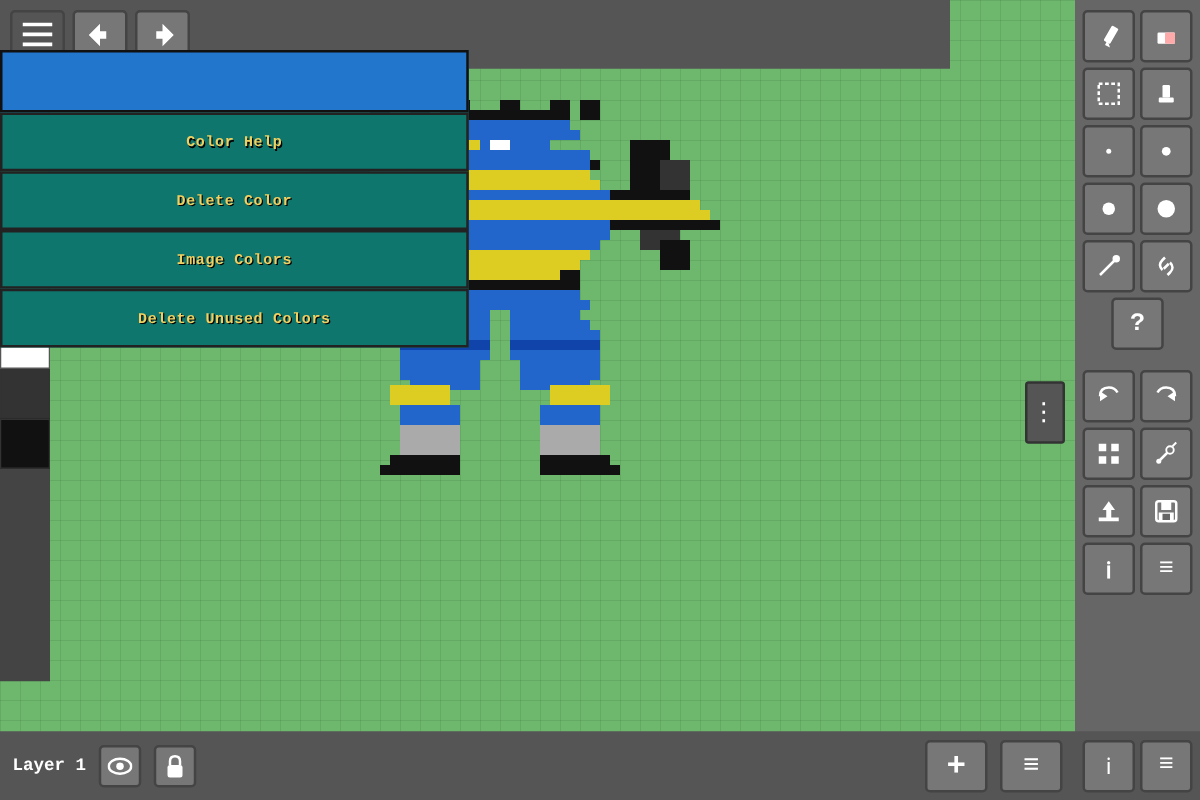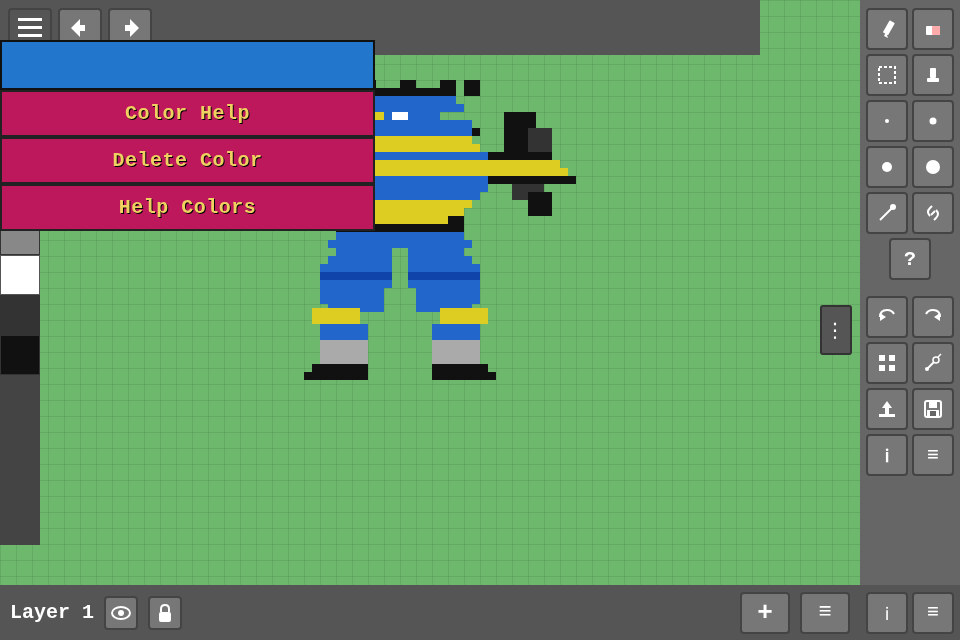--- a/index.html
+++ b/index.html
@@ -107,21 +107,21 @@
       justify-content: center;
       cursor: pointer;
       color: white;
       font-size: 14px;
       letter-spacing: 1px;
       writing-mode: vertical-rl;
     }
 
     .layer-label {
       color: white;
-      font-size: 20px;
+      font-size: 14px;
       font-weight: bold;
       font-family: 'Courier New', monospace;
     }
 
     .layer-icon-btn {
       width: 34px;
       height: 34px;
       background: #777;
       border: 2px solid #444;
       border-radius: 4px;
@@ -164,29 +164,29 @@
     }
 
     .menu-header {
       background: #2277cc;
       height: 50px;
       border: 2px solid #111;
     }
 
     .menu-item {
       height: 47px;
-      background: #be185d;
+      background: #0f766e;
       border: 2px solid #222;
       display: flex;
       align-items: center;
       justify-content: center;
       cursor: pointer;
       color: #f0d060;
       font-family: 'Courier New', Courier, monospace;
-      font-size: 20px;
+      font-size: 12px;
       font-weight: bold;
       text-shadow: 1px 1px 0 #000;
       letter-spacing: 0.5px;
     }
 
     .menu-item.back-item {
       color: #f0d060;
     }
 
     
@@ -400,21 +400,22 @@
   <div class="color-swatch" style="background:#888888;"></div>
   <div class="color-swatch" style="background:#ffffff; border: 1px solid #555;"></div>
   <div class="color-swatch" style="background:#333333;"></div>
   <div class="color-swatch" style="background:#111111;"></div>
 </div>
 
 <div class="dropdown-menu">
   <div class="menu-header"></div>
   <div class="menu-item">Color Help</div>
   <div class="menu-item">Delete Color</div>
-  <div class="menu-item">Help Colors</div>
+  <div class="menu-item">Image Colors</div>
+  <div class="menu-item">Delete Unused Colors</div>
 </div>
 
 <div class="three-dot-btn" style="font-size:20px; letter-spacing:2px; writing-mode:horizontal-tb;">⋮</div>
 
 <div class="right-toolbar">
 
   <div class="rt-row">
     <div class="rt-btn">
       <svg width="22" height="22" viewBox="0 0 22 22">
         <rect x="9" y="2" width="6" height="14" rx="1" fill="white" transform="rotate(30 11 11)"></rect>

